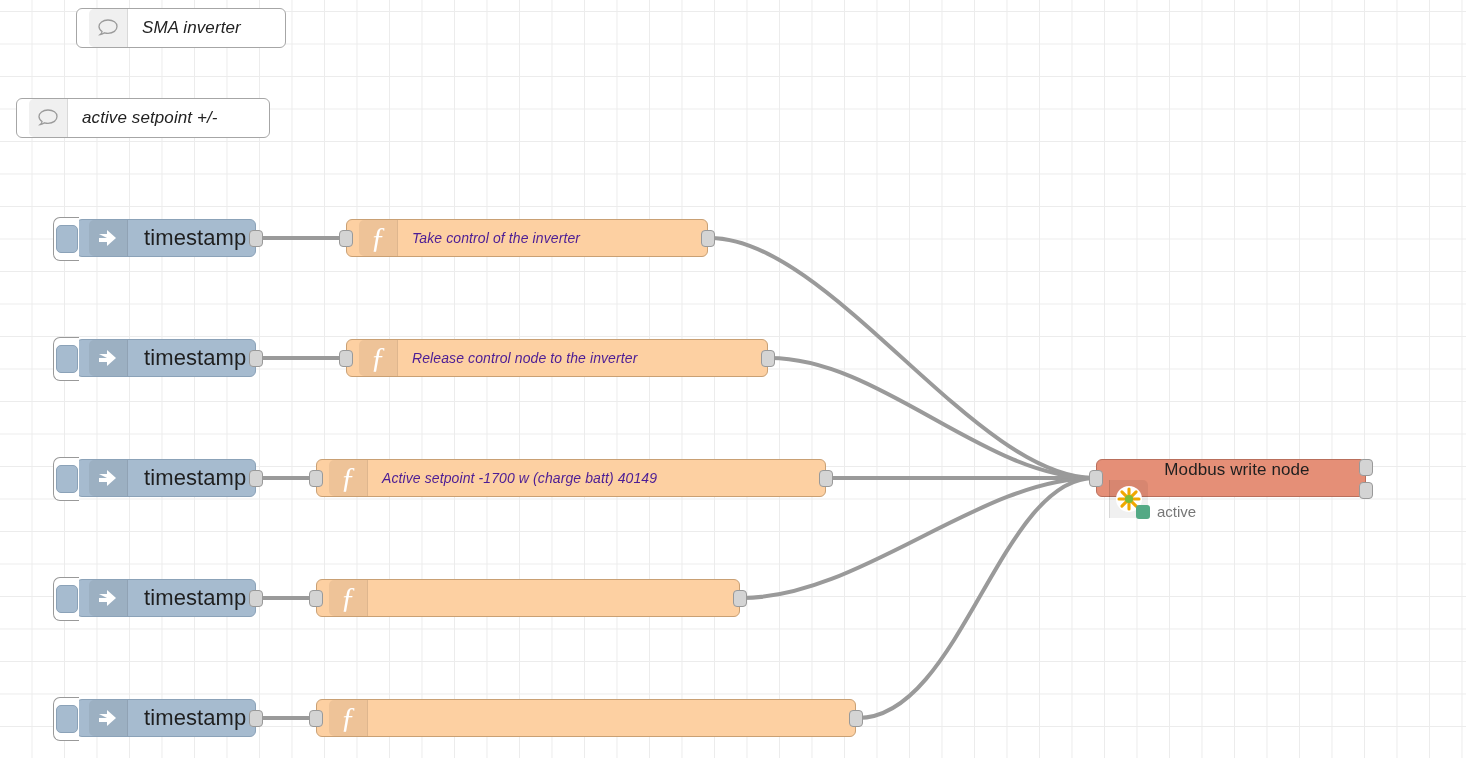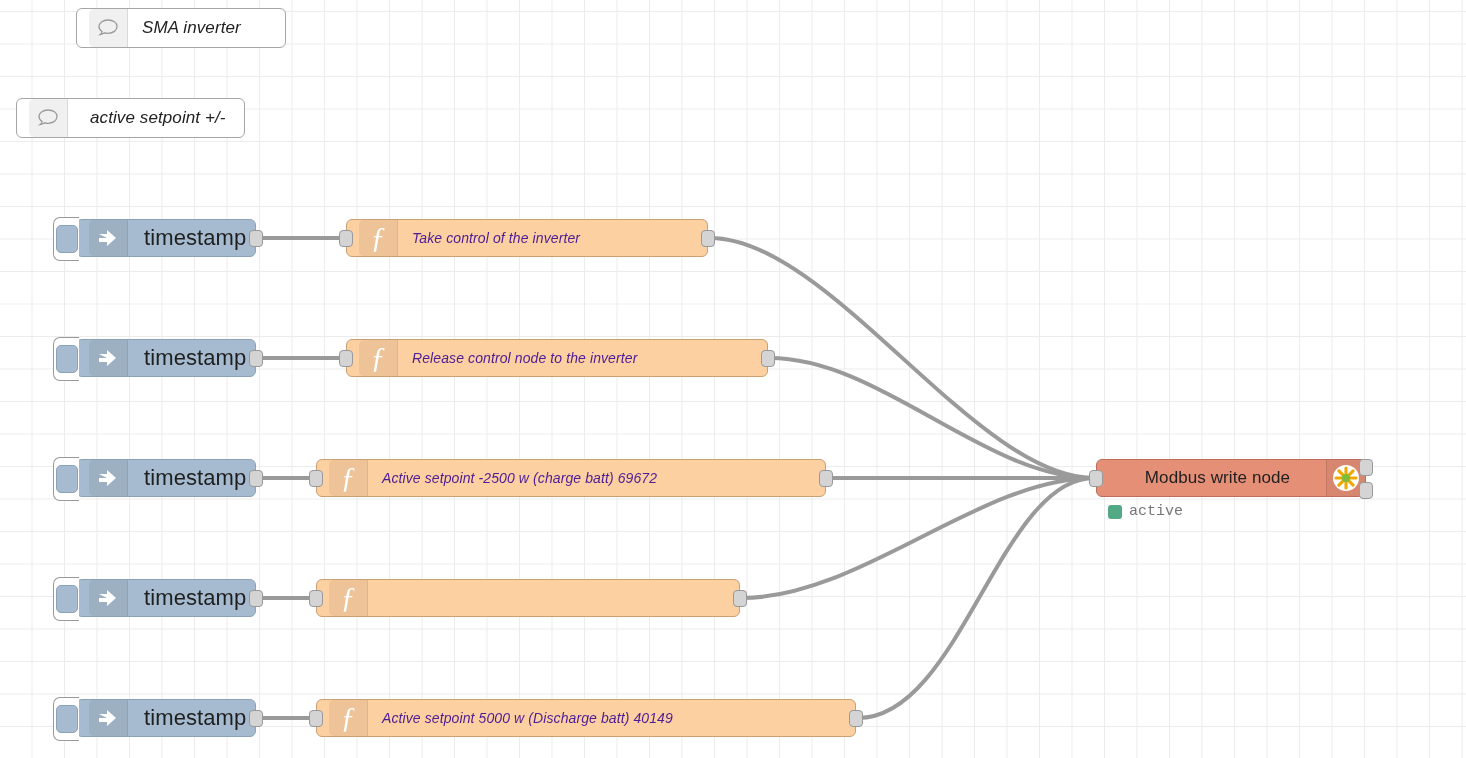--- a/index.html
+++ b/index.html
@@ -139,21 +139,21 @@
   .node.fn .node-icon-box {
     background: rgba(0,0,0,0.06);
     border-right: 1px solid rgba(0,0,0,0.07);
   }
 
   
   .node.modbus {
     background: #e58f77;
     border-color: #b96f5c;
     height: 38px;
-    flex-direction: row;
+    flex-direction: column;
   }
   .node.modbus .node-label {
     font-style: normal;
     font-size: 17px;
     color: #1f1f1f;
     justify-content: center;
     padding: 0 16px;
   }
   .node.modbus .node-icon-box {
     border-right: none;
@@ -177,22 +177,23 @@
   .port.out { right: -8px; }
 
   
   .node-status {
     position: absolute;
     display: flex;
     align-items: center;
     gap: 7px;
     font-size: 15px;
     color: #777;
-    font-family: Liberation Mono, monospace;
+    font-family: Liberation Sans, sans-serif;
     white-space: nowrap;
+    margin-left: 28px;
   }
   .status-dot {
     width: 14px;
     height: 14px;
     border-radius: 3px;
     background: #53a985;
     display: inline-block;
   }
 
   
@@ -235,21 +236,21 @@
 
   <div class="node comment" style="left:76px; top:8px; width:210px;">
     <div class="node-icon-box">
       <svg class="comment-svg" width="22" height="20" viewBox="0 0 22 20" xmlns="http://www.w3.org/2000/svg">
         <path d="M11 2C5.8 2 2 4.9 2 8.5c0 2 1.2 3.8 3.1 5-0.2 1.2-0.9 2.3-1.9 3.1 1.7-0.2 3.2-0.9 4.3-1.8 1.1 0.3 2.3 0.5 3.5 0.5 5.2 0 9-2.9 9-6.8S16.2 2 11 2z" fill="none" stroke="#9b9b9b" stroke-width="1.3"></path>
       </svg>
     </div>
     <div class="node-label">SMA inverter</div>
   </div>
 
-  <div class="node comment" style="left:16px; top:98px; width:229px;gap:8px;">
+  <div class="node comment" style="left:16px; top:98px; width:254px;">
     <div class="node-icon-box">
       <svg class="comment-svg" width="22" height="20" viewBox="0 0 22 20" xmlns="http://www.w3.org/2000/svg">
         <path d="M11 2C5.8 2 2 4.9 2 8.5c0 2 1.2 3.8 3.1 5-0.2 1.2-0.9 2.3-1.9 3.1 1.7-0.2 3.2-0.9 4.3-1.8 1.1 0.3 2.3 0.5 3.5 0.5 5.2 0 9-2.9 9-6.8S16.2 2 11 2z" fill="none" stroke="#9b9b9b" stroke-width="1.3"></path>
       </svg>
     </div>
     <div class="node-label">active setpoint +/-</div>
   </div>
 
   <div class="node inject" style="left:76px; top:219px; width:180px;">
     <div class="inject-button">
@@ -331,38 +332,37 @@
     </div>
     <div class="node-label">Release control node to the inverter</div>
     <div class="port in" style="top:10px;"></div>
     <div class="port out" style="top:10px;"></div>
   </div>
 
   <div class="node fn" style="left:316px; top:459px; width:510px;">
     <div class="node-icon-box">
       <span class="fn-glyph">ƒ</span>
     </div>
-    <div class="node-label">Active setpoint -2500 w (charge batt) 69672</div>
+    <div class="node-label">Active setpoint -1700 w (charge batt) 40149</div>
     <div class="port in" style="top:10px;"></div>
     <div class="port out" style="top:10px;"></div>
   </div>
 
   <div class="node fn" style="left:316px; top:579px; width:424px;">
     <div class="node-icon-box">
       <span class="fn-glyph">ƒ</span>
     </div>
     <div class="port in" style="top:10px;"></div>
     <div class="port out" style="top:10px;"></div>
   </div>
 
   <div class="node fn" style="left:316px; top:699px; width:540px;">
     <div class="node-icon-box">
       <span class="fn-glyph">ƒ</span>
     </div>
-    <div class="node-label">Active setpoint 5000 w (Discharge batt) 40149</div>
     <div class="port in" style="top:10px;"></div>
     <div class="port out" style="top:10px;"></div>
   </div>
 
   <div class="node modbus" style="left:1096px; top:459px; width:270px;">
     <div class="node-label">Modbus write node</div>
     <div class="node-icon-box">
       <svg class="modbus-svg" width="30" height="30" viewBox="0 0 30 30" xmlns="http://www.w3.org/2000/svg">
         <circle cx="15" cy="15" r="13" fill="#ffffff"></circle>
         <g stroke="#f0a800" stroke-width="3.1" stroke-linecap="round">

